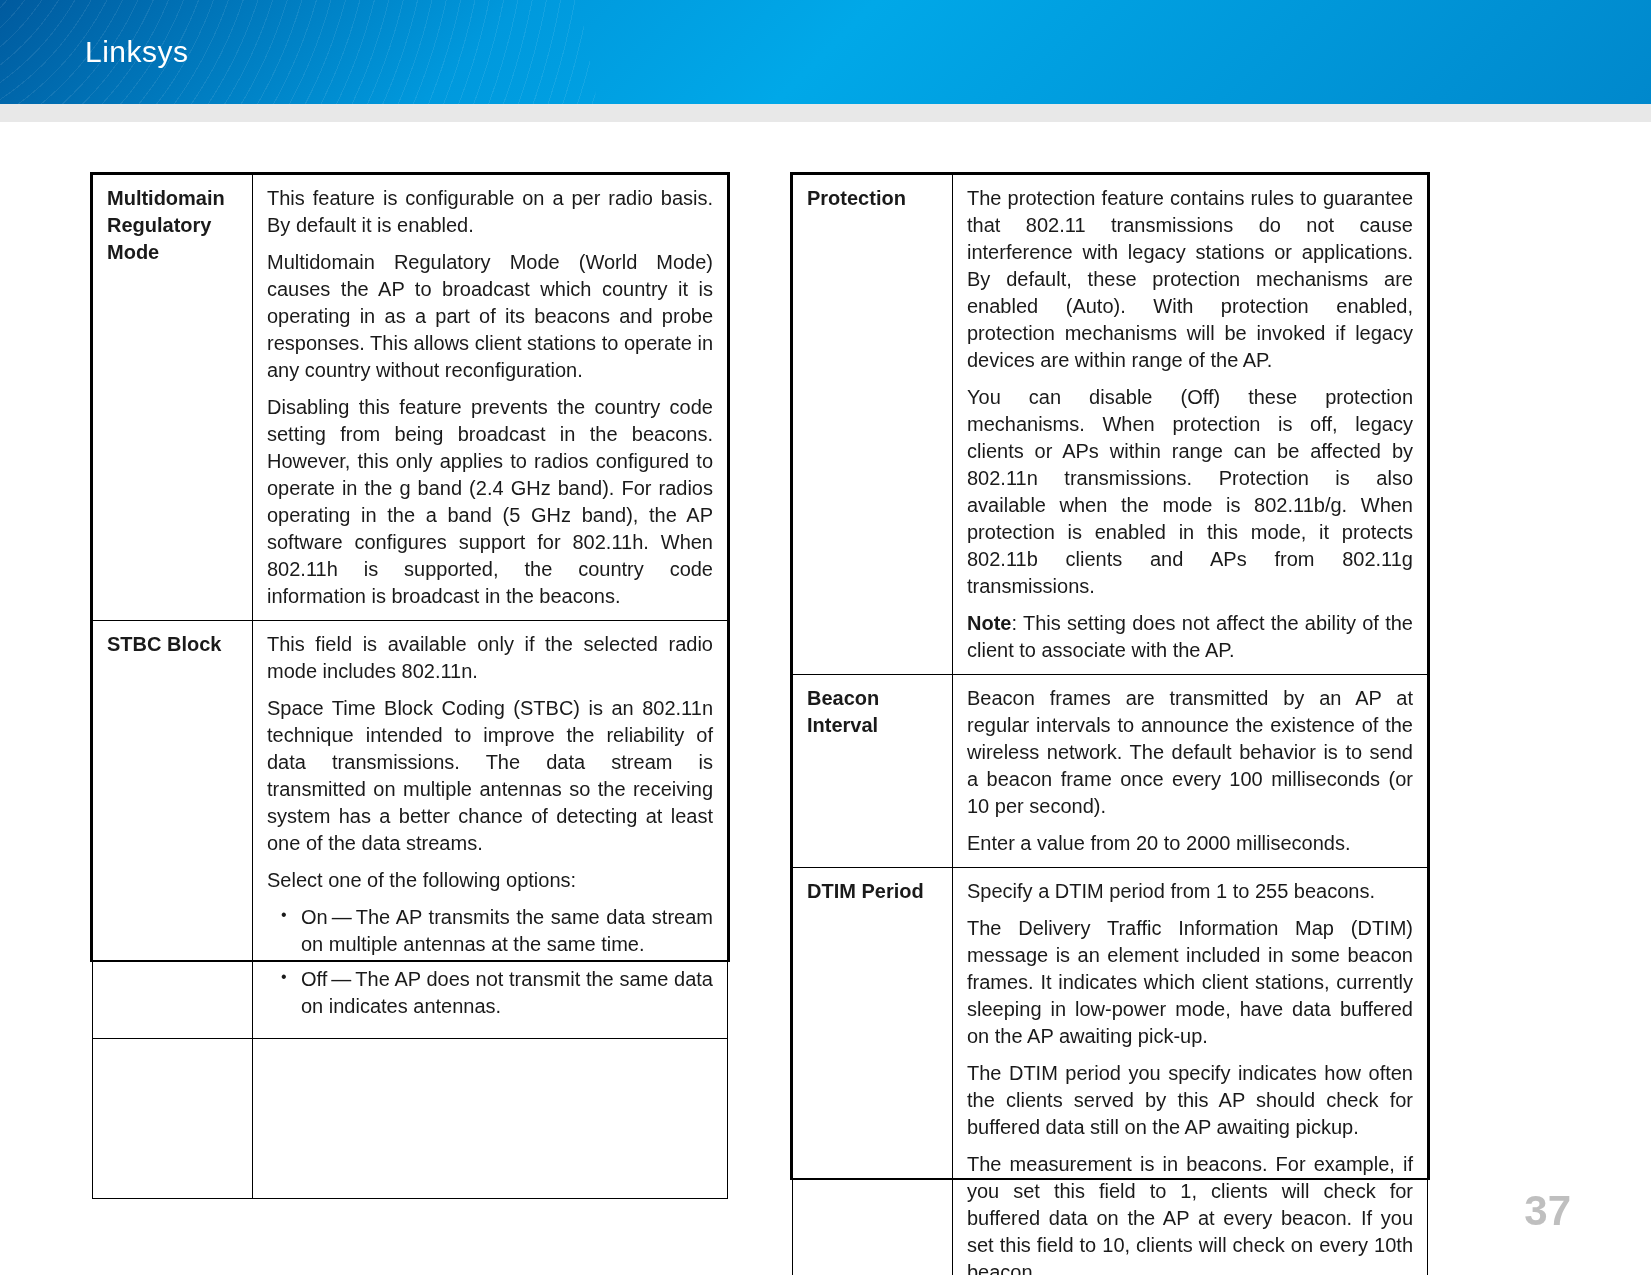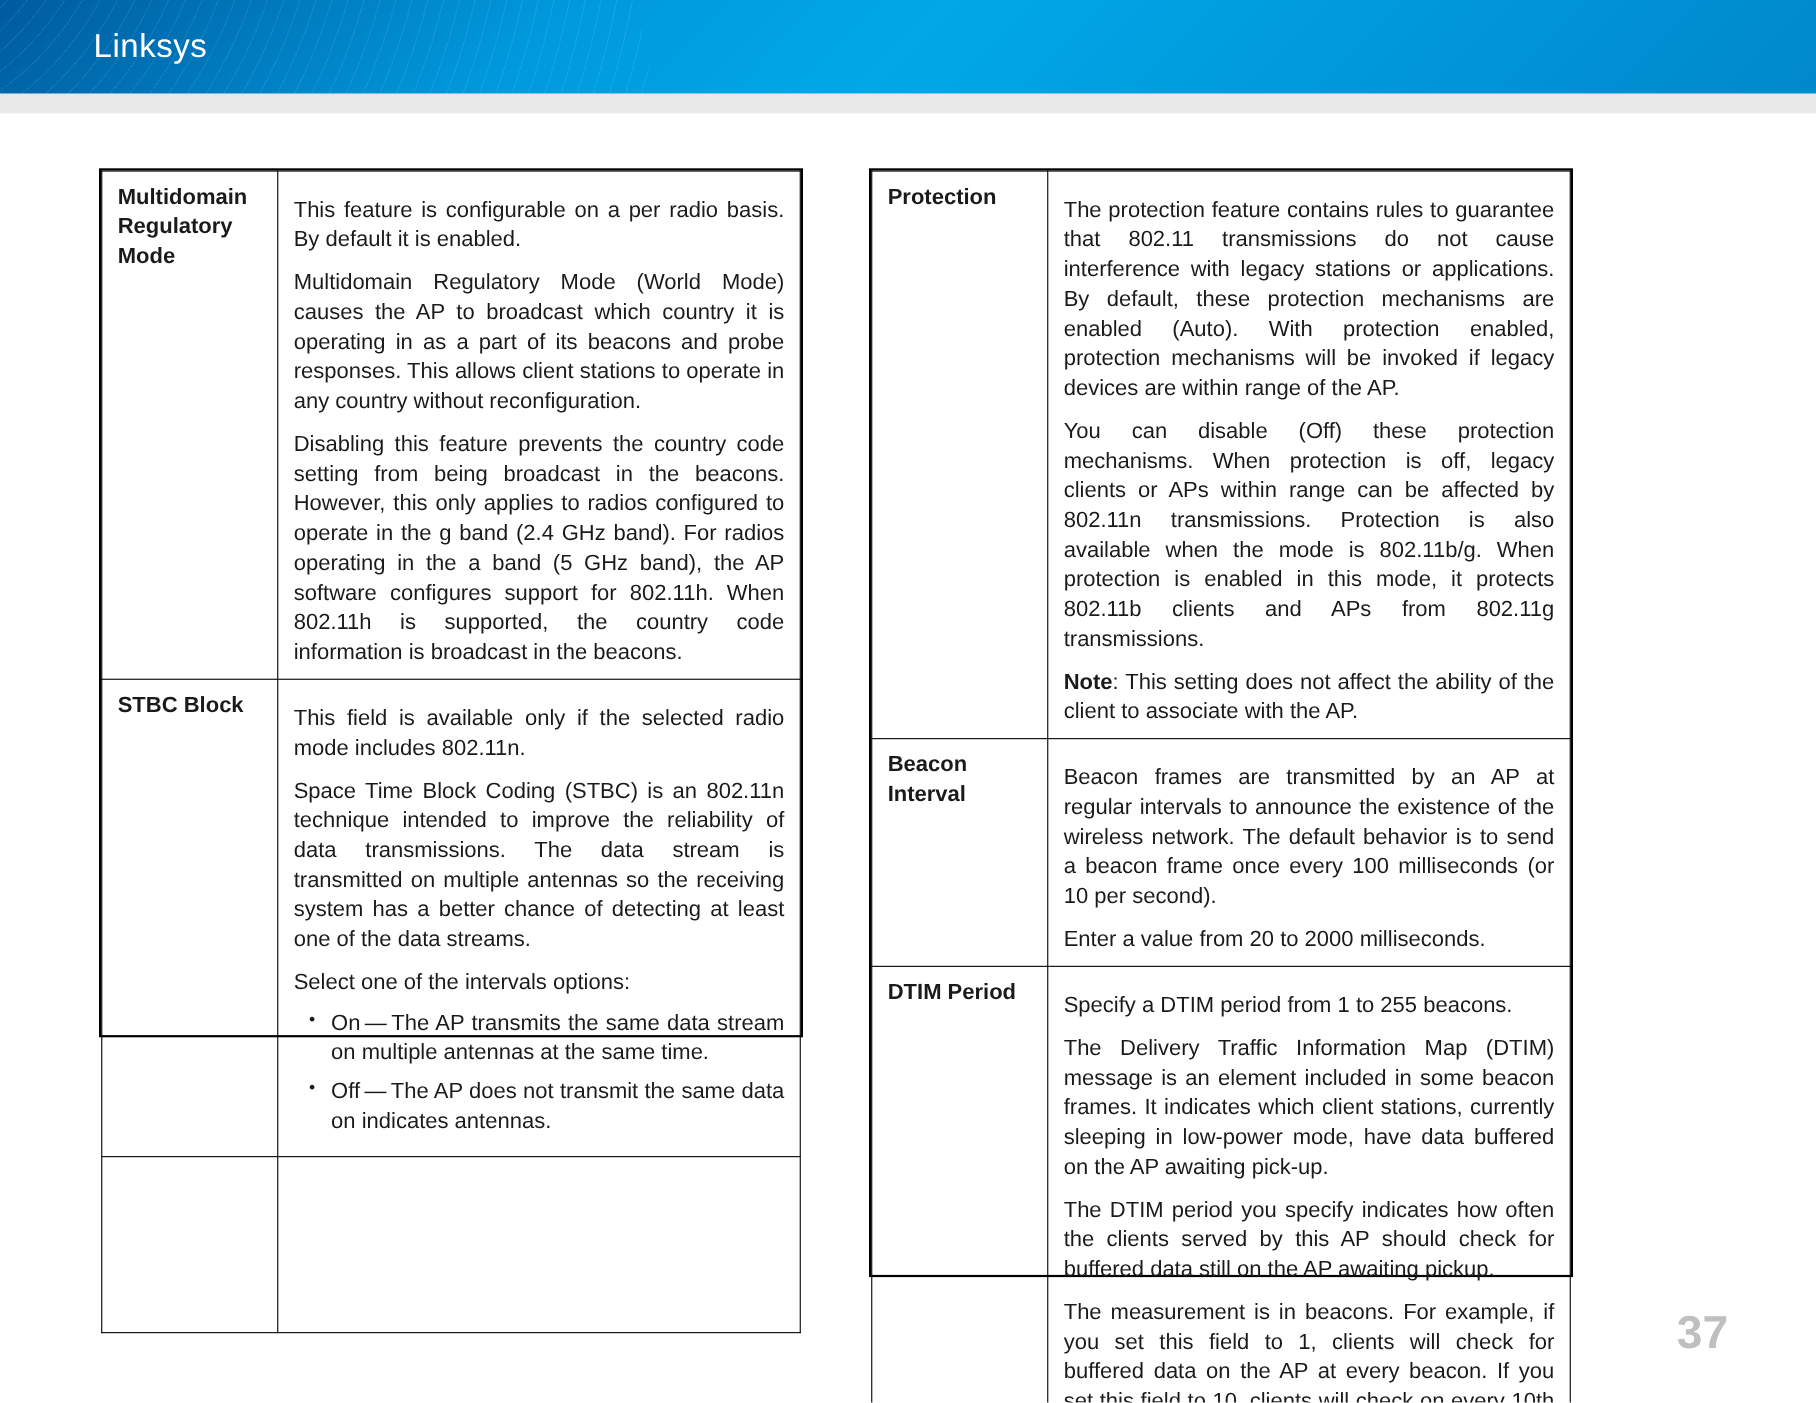--- a/index.html
+++ b/index.html
@@ -5,21 +5,21 @@
   * { box-sizing: border-box; margin: 0; padding: 0; }
   body {
     font-family: "Segoe UI", Arial, sans-serif;
     background: #fff;
     width: 1651px;
     height: 1275px;
     position: relative;
     overflow: hidden;
   }
   .header {
-    height: 85px;
+    height: 104px;
     background: linear-gradient(to right, #0066b3 0%, #0099e5 40%, #0099e5 60%, #0066b3 100%);
     background: linear-gradient(135deg, #005a9e 0%, #0099dd 30%, #00a8e8 50%, #0088cc 100%);
     position: relative;
     display: flex;
     align-items: center;
     justify-content: space-between;
     padding: 0 60px 0 85px;
     color: #fff;
     overflow: hidden;
   }
@@ -54,21 +54,21 @@
     vertical-align: top;
     padding: 10px 14px;
     font-size: 20px;
     line-height: 1.35;
     color: #1a1a1a;
   }
   table.doc td.left {
     width: 160px;
     font-weight: 700;
   }
-  .p { margin-bottom: 10px; text-align: justify; margin-top: 12px; }
+  .p { margin-bottom: 10px; text-align: justify; }
   .p:last-child { margin-bottom: 0; }
   ul.opts { list-style: none; padding-left: 14px; }
   ul.opts li { position: relative; padding-left: 20px; margin-bottom: 8px; text-align: justify;}
   ul.opts li::before { content: "•"; position: absolute; left: 0; top: 0; font-size: 16px;}
   .note-label { font-weight: 700; }
   .pagenum {
     position: absolute;
     right: 80px;
     bottom: 40px;
     font-size: 42px;
@@ -98,21 +98,21 @@
           <div class="p">This feature is configurable on a per radio basis. By default it is enabled.</div>
           <div class="p">Multidomain Regulatory Mode (World Mode) causes the AP to broadcast which country it is operating in as a part of its beacons and probe responses. This allows client stations to operate in any country without reconfiguration.</div>
           <div class="p">Disabling this feature prevents the country code setting from being broadcast in the beacons. However, this only applies to radios configured to operate in the g band (2.4 GHz band). For radios operating in the a band (5 GHz band), the AP software configures support for 802.11h. When 802.11h is supported, the country code information is broadcast in the beacons.</div>
         </td>
       </tr>
       <tr>
         <td class="left" style="height:100%;">STBC Block</td>
         <td>
           <div class="p">This field is available only if the selected radio mode includes 802.11n.</div>
           <div class="p">Space Time Block Coding (STBC) is an 802.11n technique intended to improve the reliability of data transmissions. The data stream is transmitted on multiple antennas so the receiving system has a better chance of detecting at least one of the data streams.</div>
-          <div class="p">Select one of the intervals options:</div>
+          <div class="p">Select one of the following options:</div>
           <ul class="opts">
             <li>On — The AP transmits the same data stream on multiple antennas at the same time.</li>
             <li>Off — The AP does not transmit the same data on indicates antennas.</li>
           </ul>
         </td>
       </tr>
       <tr>
         <td class="left" style="border-top:none; height:160px;"></td>
         <td style="border-top:none;"></td>
       </tr>

